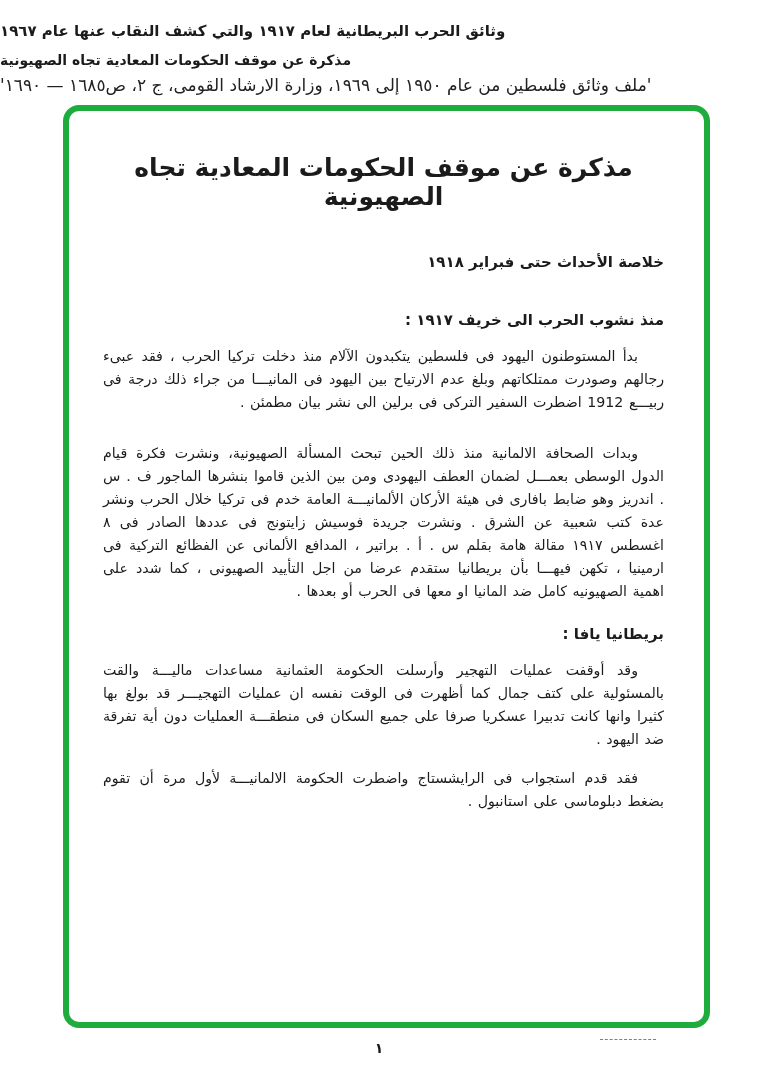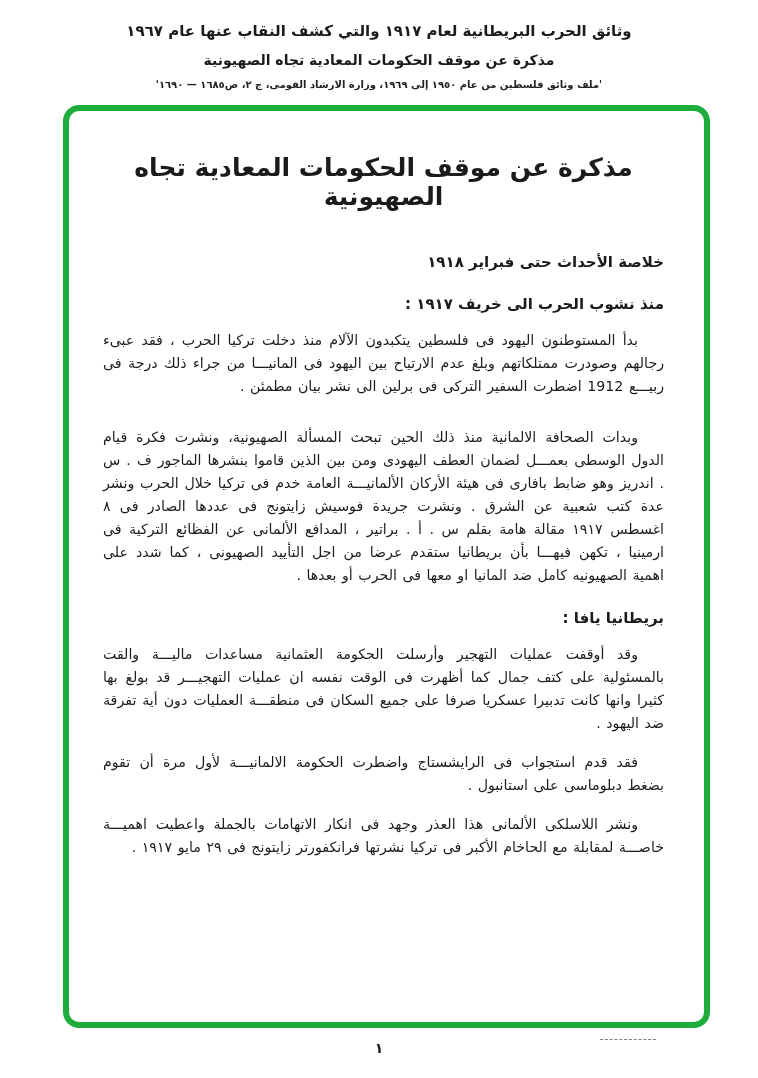--- a/index.html
+++ b/index.html
@@ -9,25 +9,25 @@
     font-family:"DejaVu Sans",sans-serif;
     color:#1b1b1b;
     position:relative;
     overflow:hidden;
   }
   .sheet{position:absolute;inset:0;}
 
   
   .doc-header{
     position:absolute;top:16px;right:0;left:0;
-    text-align:center;
+    text-align:left;
   }
   .hdr-line1{font-size:15px;font-weight:bold;line-height:30px;}
   .hdr-line2{font-size:14px;font-weight:bold;line-height:28px;}
-  .hdr-line3{font-size:10px;font-weight:bold;line-height:22px;color:#222;}
+  .hdr-line3{font-size:17px;font-weight:normal;line-height:22px;color:#222;}
 
   
   .green-frame{
     position:absolute;
     left:63px;top:105px;
     width:635px;height:911px;
     border:6px solid #1ead3c;
     border-radius:16px;
     background:#ffffff;
     box-sizing:content-box;
@@ -44,21 +44,21 @@
     text-align:center;
     letter-spacing:0.5px;
   }
   .doc-subtitle{
     margin:42px 0 0 0;
     font-size:15px;
     font-weight:bold;
     text-align:right;
   }
   .section-heading{
-    margin:24px 0 0 0;
+    margin:40px 0 0 0;
     font-size:15px;
     font-weight:bold;
     text-align:right;
   }
   .section-heading.second{margin-top:22px;}
   p.body-par{
     margin:16px 0 0 0;
     font-size:14.2px;
     line-height:23px;
     text-align:justify;
@@ -104,21 +104,20 @@
 
       <h3 class="section-heading">منذ نشوب الحرب الى خريف ١٩١٧ :</h3>
 
       <p class="body-par">بدأ المستوطنون اليهود فى فلسطين يتكبدون الآلام منذ دخلت تركيا الحرب ، فقد عبىء رجالهم وصودرت ممتلكاتهم وبلغ عدم الارتياح بين اليهود فى المانيـــا من جراء ذلك درجة فى ربيـــع 1912 اضطرت السفير التركى فى برلين الى نشر بيان مطمئن .</p>
       <p class="body-par no-gap">وبدات الصحافة الالمانية منذ ذلك الحين تبحث المسألة الصهيونية، ونشرت فكرة قيام الدول الوسطى بعمـــل لضمان العطف اليهودى ومن بين الذين قاموا بنشرها الماجور ف . س . اندريز وهو ضابط بافارى فى هيئة الأركان الألمانيـــة العامة خدم فى تركيا خلال الحرب ونشر عدة كتب شعبية عن الشرق . ونشرت جريدة فوسيش زايتونج فى عددها الصادر فى ٨ اغسطس ١٩١٧ مقالة هامة بقلم س . أ . براتير ، المدافع الألمانى عن الفظائع التركية فى ارمينيا ، تكهن فيهـــا بأن بريطانيا ستقدم عرضا من اجل التأييد الصهيونى ، كما شدد على اهمية الصهيونيه كامل ضد المانيا او معها فى الحرب أو بعدها .</p>
 
       <h3 class="section-heading second">بريطانيا يافا :</h3>
 
       <p class="body-par">وقد أوقفت عمليات التهجير وأرسلت الحكومة العثمانية مساعدات ماليـــة والقت بالمسئولية على كتف جمال كما أظهرت فى الوقت نفسه ان عمليات التهجيـــر قد بولغ بها كثيرا وانها كانت تدبيرا عسكريا صرفا على جميع السكان فى منطقـــة العمليات دون أية تفرقة ضد اليهود .</p>
       <p class="body-par">فقد قدم استجواب فى الرايشستاج واضطرت الحكومة الالمانيـــة لأول مرة أن تقوم بضغط دبلوماسى على استانبول .</p>
-      <p class="body-par">ونشر اللاسلكى الألمانى هذا العذر وجهد فى انكار الاتهامات بالجملة واعطيت اهميـــة خاصـــة لمقابلة مع الحاخام الأكبر فى تركيا نشرتها فرانكفورتر زايتونج فى ٢٩ مايو ١٩١٧ .</p>
 
     </div>
   </div>
 
   <div class="scan-artifact"></div>
 
   <div class="page-number">١</div>
 
 </div>
 

